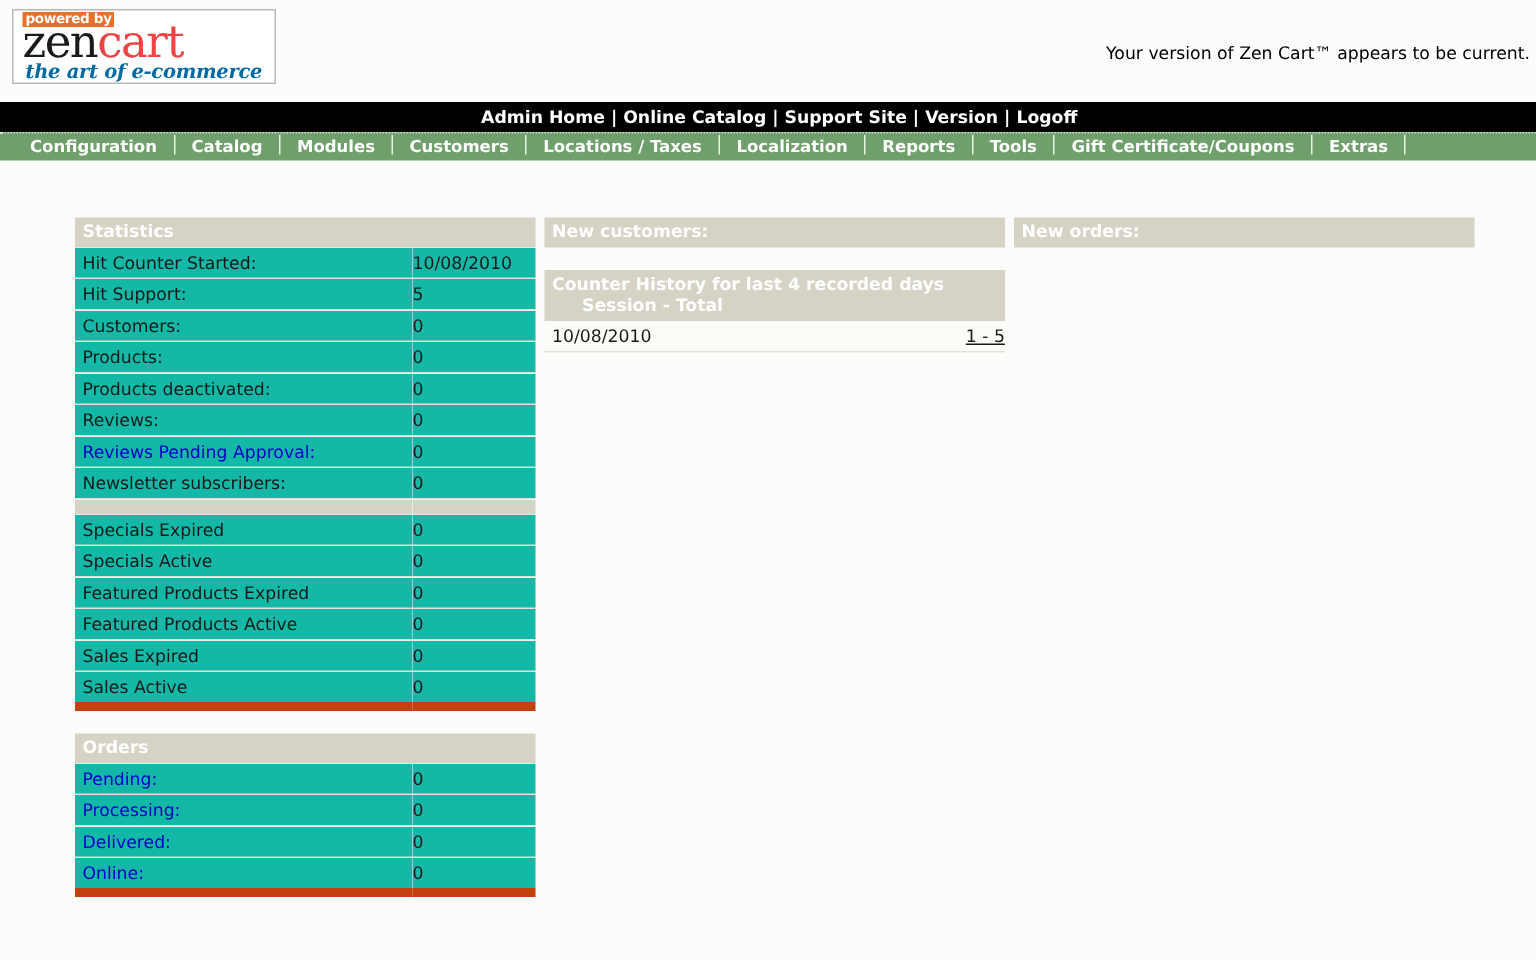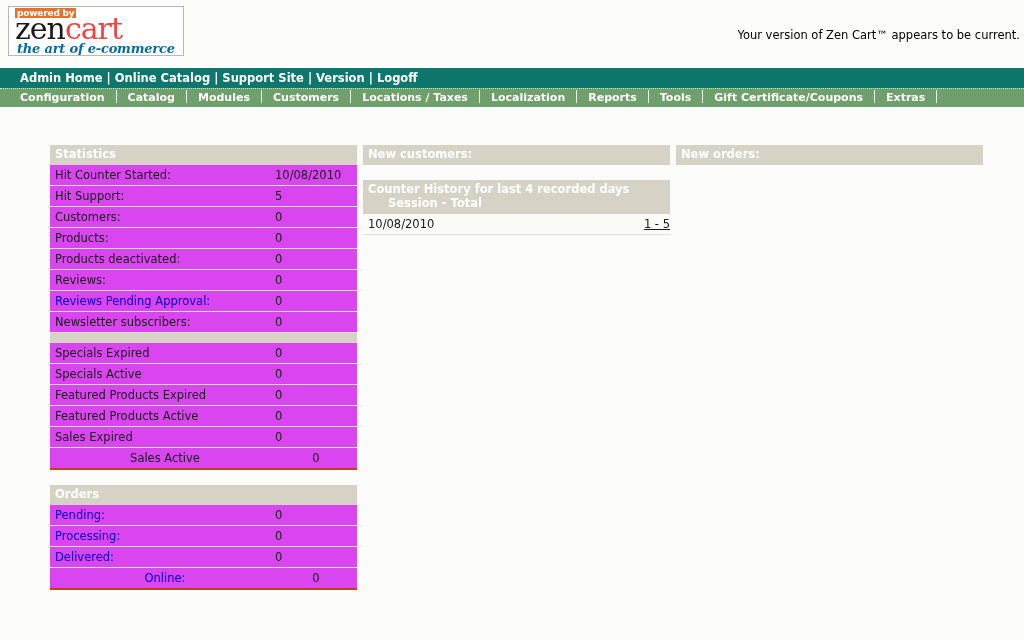--- a/index.html
+++ b/index.html
@@ -76,22 +76,22 @@
     right: 4px;
     top: 28px;
     font-size: 11.5px;
     color: #000000;
     white-space: nowrap;
   }
 
   
   .topnav {
     height: 20px;
-    background: #0f766e;
-    text-align: left;
+    background: #000000;
+    text-align: center;
     padding-right: 4px;
     box-sizing: border-box;
     line-height: 20px;
     white-space: nowrap;
     padding-left: 19px;
   }
   .topnav a {
     color: #ffffff;
     font-weight: bold;
     font-size: 11.5px;
@@ -167,37 +167,37 @@
 
   table.ptab {
     width: 100%;
     border-collapse: collapse;
     table-layout: fixed;
   }
   table.ptab td {
     font-size: 11.5px;
     padding: 3px 0 3px 5px;
     border-bottom: 1px solid #e3e0d6;
-    background: #d946ef;
+    background: #14b8a6;
     color: #1a1a1a;
     white-space: nowrap;
     overflow: hidden;
   }
   table.ptab td.val {
     width: 82px;
     padding-left: 0;
     text-align: left;
   }
   table.ptab tr.spacer td {
     background: #d6d3c6;
     border-bottom: 1px solid #d6d3c6;
     height: 9px;
     padding: 0;
   }
-  table.ptab tr:last-child td { border-bottom: 2px solid #c2410c; text-align: center; }
+  table.ptab tr:last-child td { border-bottom: 6px solid #c2410c; }
 
   .lnk {
     color: #0000cc;
     text-decoration: none;
   }
 
   
   table.chist { width: 100%; border-collapse: collapse; table-layout: fixed; }
   table.chist td {
     font-size: 11.5px;

